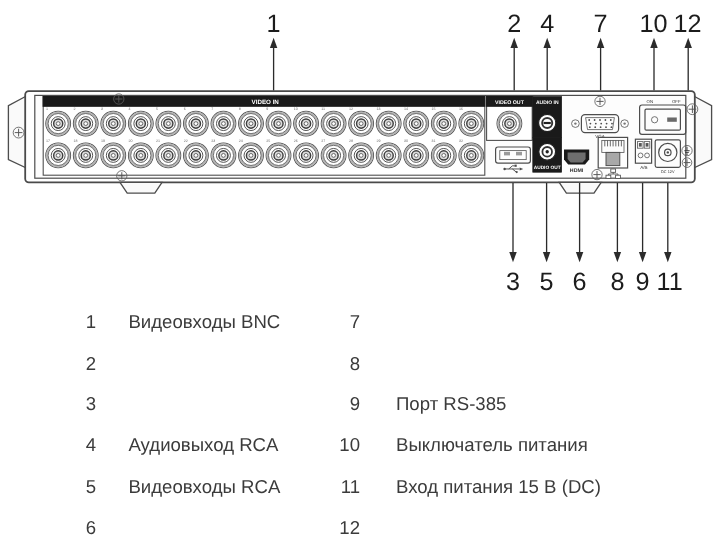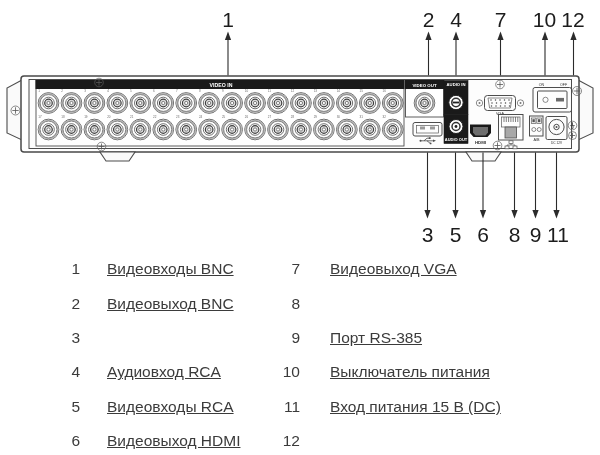--- a/index.html
+++ b/index.html
@@ -23,21 +23,21 @@
   
   .legend{position:absolute;left:0;top:252px;width:600px;display:flex;
           color:#3b3b3b;font-size:15.5px;}
   .legend-col{display:flex;flex-direction:column;}
   .legend-col.left{padding-left:54px;width:196px;}
   .legend-col.right{padding-left:0;}
   .legend-row{display:flex;height:34.4px;align-items:center;}
   .legend-num{display:inline-block;text-align:right;flex:none;}
   .left .legend-num{width:26px;margin-right:27px;}
   .right .legend-num{width:50px;margin-right:30px;}
-  .legend-label{white-space:nowrap;text-decoration:underline;}
+  .legend-label{white-space:nowrap;}
 </style>
 </head>
 <body>
 
 <div id="page">
 
   <svg id="diagram" width="600" height="250" viewBox="0 0 600 250">
 
     <g font-family="Liberation Sans, sans-serif">
       <text class="callout-num" x="228" y="27">1</text>
@@ -574,42 +574,39 @@
   </svg>
 
   <div class="legend">
     <div class="legend-col left">
       <div class="legend-row">
           <span class="legend-num">1</span>
           <span class="legend-label">Видеовходы BNC</span>
         </div>
       <div class="legend-row">
           <span class="legend-num">2</span>
-          <span class="legend-label">Видеовыход BNC</span>
         </div>
       <div class="legend-row">
           <span class="legend-num">3</span>
         </div>
       <div class="legend-row">
           <span class="legend-num">4</span>
-          <span class="legend-label">Аудиовход RCA</span>
+          <span class="legend-label">Аудиовыход RCA</span>
         </div>
       <div class="legend-row">
           <span class="legend-num">5</span>
           <span class="legend-label">Видеовходы RCA</span>
         </div>
       <div class="legend-row">
           <span class="legend-num">6</span>
-          <span class="legend-label">Видеовыход HDMI</span>
         </div>
     </div>
     <div class="legend-col right">
       <div class="legend-row">
           <span class="legend-num">7</span>
-          <span class="legend-label">Видеовыход VGA</span>
         </div>
       <div class="legend-row">
           <span class="legend-num">8</span>
         </div>
       <div class="legend-row">
           <span class="legend-num">9</span>
           <span class="legend-label">Порт RS-385</span>
         </div>
       <div class="legend-row">
           <span class="legend-num">10</span>

